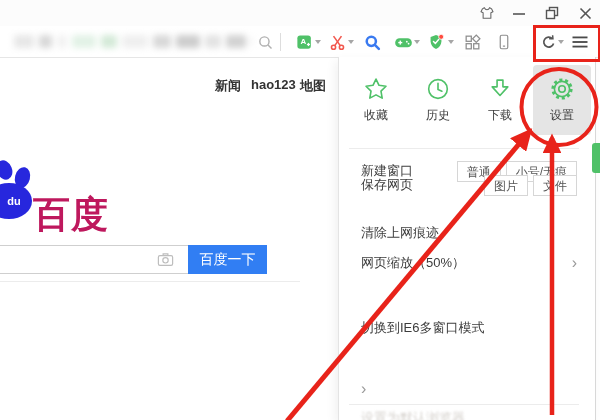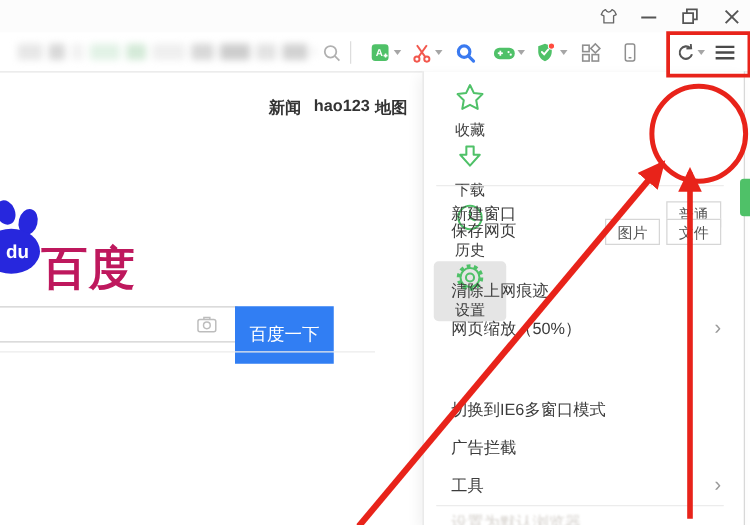--- a/index.html
+++ b/index.html
@@ -18,32 +18,32 @@
   .blk{height:13px;border-radius:2px;flex:none;}
   .tb-icon{position:absolute;top:5px;width:22px;height:22px;display:flex;align-items:center;justify-content:center;}
   .caret{position:absolute;top:14px;width:0;height:0;border-left:3.5px solid transparent;border-right:3.5px solid transparent;border-top:4px solid #a6a6a6;}
   .tb-divider{position:absolute;left:280px;top:7px;width:1px;height:18px;background:#ddd;}
 
   
   .navlink{position:absolute;top:77px;font-size:13px;font-weight:bold;color:#333;cursor:pointer;}
   .paw-toe{position:absolute;background:#2727dd;border-radius:50%;}
   .paw-pad{position:absolute;left:-14px;top:183px;width:46px;height:36px;background:#2727dd;border-radius:50%;
            display:flex;align-items:center;justify-content:center;}
-  .paw-du{color:#fff;font-size:15px;font-weight:bold;margin-left:10px;text-align:right;}
+  .paw-du{color:#fff;font-size:11px;font-weight:bold;margin-left:10px;text-align:right;}
   .wordmark{position:absolute;left:33px;top:174px;font-size:37px;font-weight:bold;color:#be185d;letter-spacing:1px;margin-top:16px;}
   .searchbox{position:absolute;left:-24px;top:245px;width:212px;height:27px;background:#fff;border:1px solid #cfcfcf;
              display:flex;align-items:center;justify-content:flex-end;}
-  .searchbtn{position:absolute;left:188px;top:245px;width:79px;height:46px;background:#317ef3;color:#fff;
+  .searchbtn{position:absolute;left:188px;top:245px;width:79px;height:29px;background:#317ef3;color:#fff;
              font-size:14px;display:flex;align-items:center;justify-content:center;border:none;cursor:pointer;}
   .page-hline{position:absolute;left:0;top:281px;width:300px;height:1px;background:#ececec;}
 
   
   .menu{position:absolute;left:338px;top:57px;width:256px;height:363px;background:#fff;
         border-left:1px solid #e4e4e4;border-right:1px solid #d8d8d8;box-shadow:-3px 4px 10px rgba(0,0,0,.06);}
-  .qrow{position:absolute;left:6px;top:8px;width:244px;height:74px;display:flex;justify-content:space-between;padding:0 2px;flex-direction:column;}
+  .qrow{position:absolute;left:6px;top:8px;width:244px;height:74px;display:flex;justify-content:space-between;padding:0 2px;}
   .qcell{width:58px;height:70px;display:flex;flex-direction:column;align-items:center;justify-content:center;gap:5px;
          border-radius:4px;cursor:pointer;}
   .qcell.hl{background:#e5e5e5;}
   .qlabel{font-size:12px;color:#3c3c3c;}
   .msep{position:absolute;left:10px;width:230px;height:1px;background:#ececec;}
   .mrow{position:absolute;left:0;width:256px;height:30px;display:flex;align-items:center;
         padding:0 18px 0 22px;box-sizing:border-box;cursor:pointer;}
   .mlabel{font-size:13px;color:#3c3c3c;flex:1;white-space:nowrap;}
   .mright{display:flex;align-items:flex-start;gap:5px;}
   .mbtn{border:1px solid #d6d6d6;background:#fff;color:#555;font-size:12px;height:21px;line-height:21px;
@@ -222,53 +222,54 @@
       <div class="qcell">
         <span>
           <svg width="26" height="26" viewBox="0 0 24 24" fill="none" stroke="#4fc168" stroke-width="1.5" stroke-linejoin="round">
             <path d="M12 2.8 L14.8 8.6 L21.2 9.5 L16.6 14 L17.7 20.4 L12 17.4 L6.3 20.4 L7.4 14 L2.8 9.5 L9.2 8.6 Z"></path>
           </svg>
         </span>
         <span class="qlabel">收藏</span>
       </div>
       <div class="qcell">
         <span>
-          <svg width="26" height="26" viewBox="0 0 24 24" fill="none" stroke="#4fc168" stroke-width="1.5" stroke-linejoin="round">
-            <path d="M9.3 3.8 H14.7 V10 H19.2 L12 18 L4.8 10 H9.3 Z"></path>
-          </svg>
-        </span>
-        <span class="qlabel">下载</span>
-      </div>
-      <div class="qcell">
-        <span>
           <svg width="26" height="26" viewBox="0 0 24 24" fill="none" stroke="#4fc168" stroke-width="1.5" stroke-linecap="round">
             <circle cx="12" cy="12" r="8.6"></circle>
               <path d="M12 6.8 V12.4 L15.6 14"></path>
           </svg>
         </span>
         <span class="qlabel">历史</span>
+      </div>
+      <div class="qcell">
+        <span>
+          <svg width="26" height="26" viewBox="0 0 24 24" fill="none" stroke="#4fc168" stroke-width="1.5" stroke-linejoin="round">
+            <path d="M9.3 3.8 H14.7 V10 H19.2 L12 18 L4.8 10 H9.3 Z"></path>
+          </svg>
+        </span>
+        <span class="qlabel">下载</span>
       </div>
       <div class="qcell hl">
         <span>
           <svg width="26" height="26" viewBox="0 0 24 24" fill="none" stroke="#4fc168">
             <circle cx="12" cy="12" r="8.2" stroke-width="3.2" stroke-dasharray="2.7 2.45"></circle>
             <circle cx="12" cy="12" r="7" stroke-width="1.5"></circle>
             <circle cx="12" cy="12" r="3" stroke-width="1.5"></circle>
           </svg>
         </span>
         <span class="qlabel">设置</span>
       </div>
     </div>
 
     <div class="msep" style="top:91px"></div>
 
     <div class="mrow" style="top:99px">
       <span class="mlabel">新建窗口</span>
       <span class="mright">
         <button class="mbtn">普通</button>
+        <button class="mbtn">小号/无痕</button>
       </span>
     </div>
 
     <div class="mrow" style="top:113px">
       <span class="mlabel">保存网页</span>
       <span class="mright">
         <button class="mbtn">图片</button>
         <button class="mbtn">文件</button>
       </span>
     </div>
@@ -280,26 +281,22 @@
     <div class="mrow" style="top:191px">
       <span class="mlabel">网页缩放（50%）</span>
       <span class="chev">›</span>
     </div>
 
 
     <div class="mrow" style="top:256px">
       <span class="mlabel">切换到IE6多窗口模式</span>
     </div>
 
-    <div class="mrow" style="top:286px">
-      <span class="mlabel">广告拦截</span>
-    </div>
 
     <div class="mrow" style="top:317px">
-      <span class="mlabel">工具</span>
       <span class="chev">›</span>
     </div>
 
     <div class="msep" style="top:347px"></div>
     <div class="partial-item">设置为默认浏览器</div>
   </div>
 
   <div class="side-tab"></div>
 
   <div class="redbox"></div>

